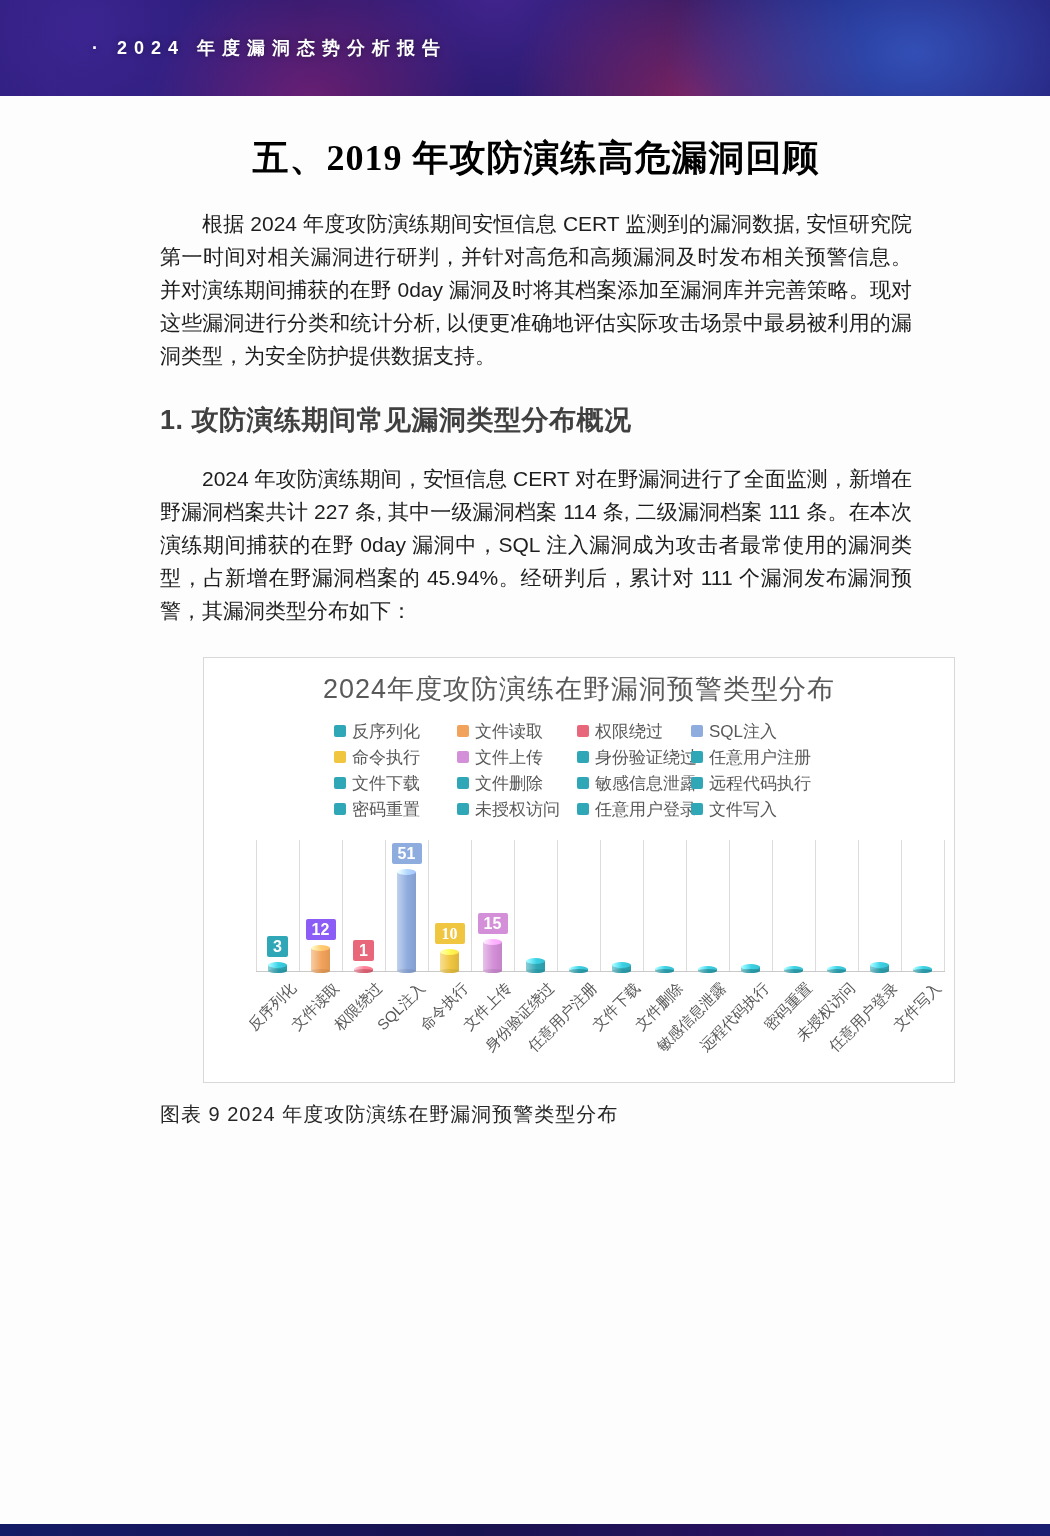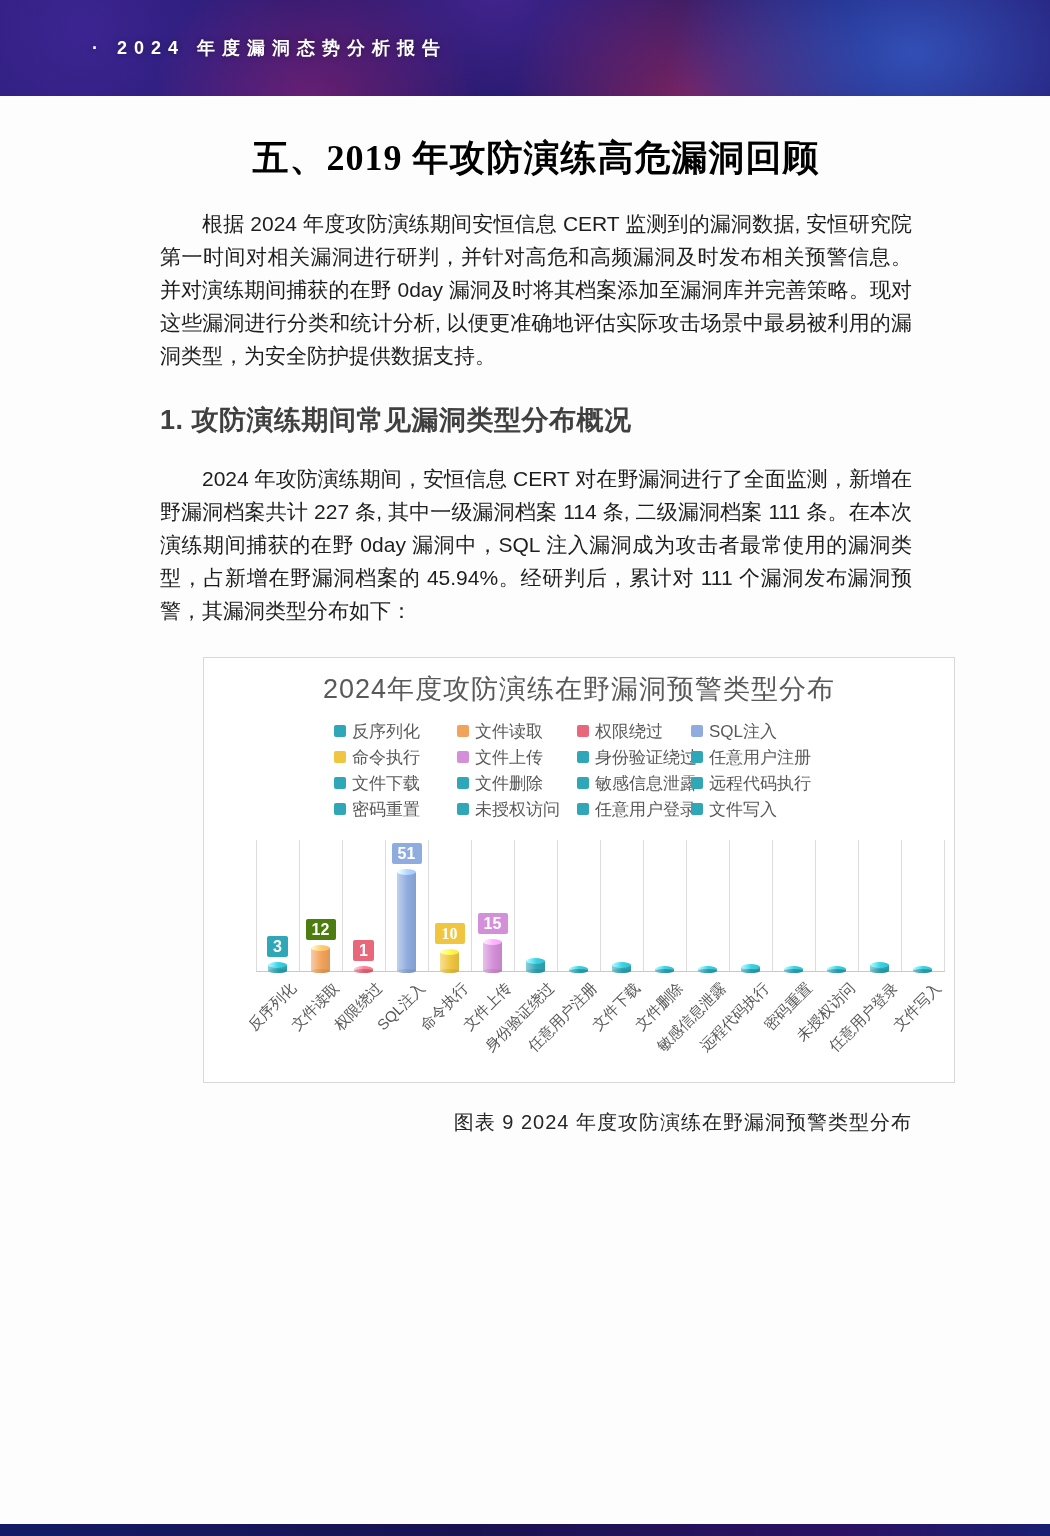--- a/index.html
+++ b/index.html
@@ -48,21 +48,21 @@
   .bar { position:absolute; }
   .bar::before { content:""; position:absolute; top:-3px; left:0; width:100%; height:6px;
     border-radius:50%; background:inherit; filter:brightness(1.25); }
   .bar::after { content:""; position:absolute; bottom:-2px; left:0; width:100%; height:4px;
     border-radius:50%; background:inherit; filter:brightness(.92); }
   .bar-label { position:absolute; height:21px; line-height:21px; border-radius:2px;
     color:#fff; font-size:16px; font-weight:bold; text-align:center; }
   .x-label { position:absolute; width:160px; text-align:right; font-size:15px; color:#595959;
     white-space:nowrap; transform:rotate(-45deg); transform-origin:100% 0; }
 
-  .fig-caption { margin-top:26px; text-align:right; font-size:20px; color:#262626; letter-spacing:1px; }
+  .fig-caption { margin-top:18px; text-align:left; font-size:20px; color:#262626; letter-spacing:1px; }
   .page-no { margin-top:52px; text-align:center; font-size:16px; color:#333; letter-spacing:2px; }
 
   .bottom-bar { position:absolute; left:0; bottom:0; width:100%; height:12px;
     background:linear-gradient(90deg,#141b66,#191250 45%,#2c1163 80%,#1a1f72); }
 </style>
 </head>
 <body>
 
 <div class="page">
 
@@ -160,21 +160,21 @@
           <div class="gridline" style="left: 568px; top: 182px; height: 132px;"></div>
           <div class="gridline" style="left: 611px; top: 182px; height: 132px;"></div>
           <div class="gridline" style="left: 654px; top: 182px; height: 132px;"></div>
           <div class="gridline" style="left: 697px; top: 182px; height: 132px;"></div>
           <div class="gridline" style="left: 740px; top: 182px; height: 132px;"></div>
           <div class="axis-line" style="left: 52px; top: 313px; width: 689px;"></div>
           <div class="bar" style="left: 64px; top: 307px; width: 19px; height: 6px; background: linear-gradient(90deg, rgba(255, 255, 255, 0.45), rgba(255, 255, 255, 0) 55%, rgba(0, 0, 0, 0.08)) rgb(47, 167, 182);"></div>
           <div class="bar-label" style="width: 21px; left: 63px; top: 278px; background-color: rgb(47, 167, 182);">3</div>
           <div class="x-label" style="left: -77.5px; top: 321px;">反序列化</div>
           <div class="bar" style="left: 107px; top: 290px; width: 19px; height: 23px; background: linear-gradient(90deg, rgba(255, 255, 255, 0.45), rgba(255, 255, 255, 0) 55%, rgba(0, 0, 0, 0.08)) rgb(242, 163, 91);"></div>
-          <div class="bar-label" style="width: 30px; left: 101.5px; top: 261px; background-color: #4d7c0f;">12</div>
+          <div class="bar-label" style="width: 30px; left: 101.5px; top: 261px; background-color: #8b5cf6;">12</div>
           <div class="x-label" style="left: -34.5px; top: 321px;">文件读取</div>
           <div class="bar" style="left: 150px; top: 311px; width: 19px; height: 2px; background: linear-gradient(90deg, rgba(255, 255, 255, 0.45), rgba(255, 255, 255, 0) 55%, rgba(0, 0, 0, 0.08)) rgb(233, 103, 122);"></div>
           <div class="bar-label" style="width: 21px; left: 149px; top: 282px; background-color: rgb(233, 103, 122);">1</div>
           <div class="x-label" style="left: 8.5px; top: 321px;">权限绕过</div>
           <div class="bar" style="left: 193px; top: 214px; width: 19px; height: 99px; background: linear-gradient(90deg, rgba(255, 255, 255, 0.45), rgba(255, 255, 255, 0) 55%, rgba(0, 0, 0, 0.08)) rgb(143, 172, 223);"></div>
           <div class="bar-label" style="width: 30px; left: 187.5px; top: 185px; background-color: rgb(143, 172, 223);">51</div>
           <div class="x-label" style="left: 51.5px; top: 321px;">SQL注入</div>
           <div class="bar" style="left: 236px; top: 294px; width: 19px; height: 19px; background: linear-gradient(90deg, rgba(255, 255, 255, 0.45), rgba(255, 255, 255, 0) 55%, rgba(0, 0, 0, 0.08)) rgb(240, 198, 64);"></div>
           <div class="bar-label" style="width: 30px; left: 230.5px; top: 265px; background-color: rgb(240, 198, 64); font-family: Liberation Serif, serif;">10</div>
           <div class="x-label" style="left: 94.5px; top: 321px;">命令执行</div>

